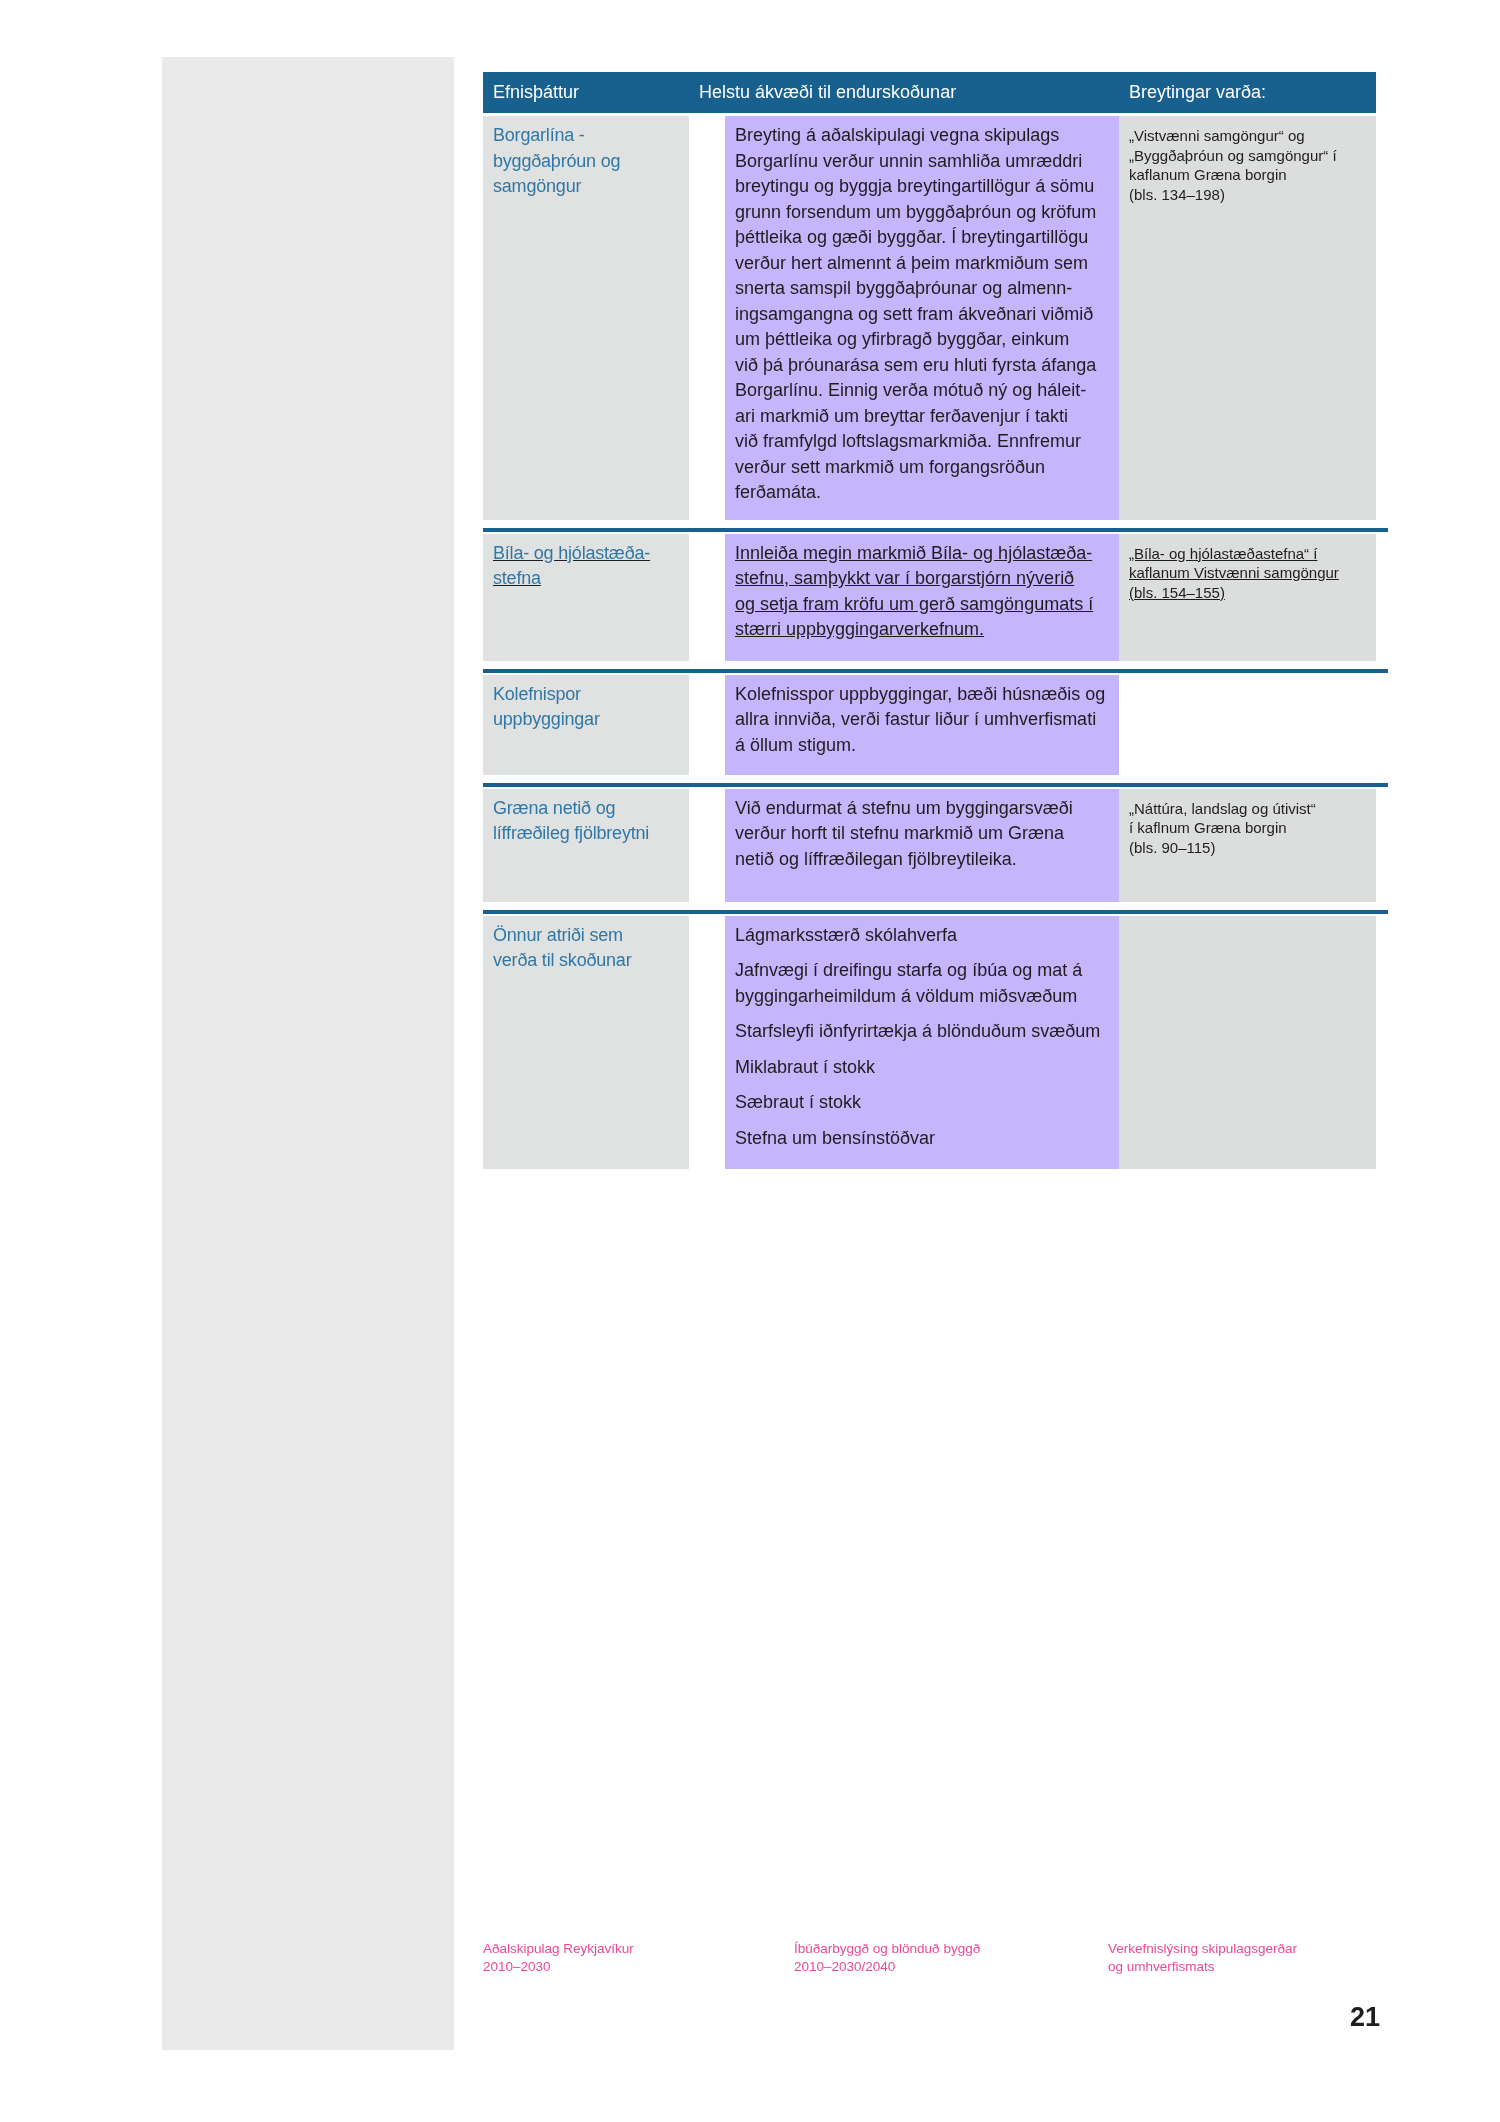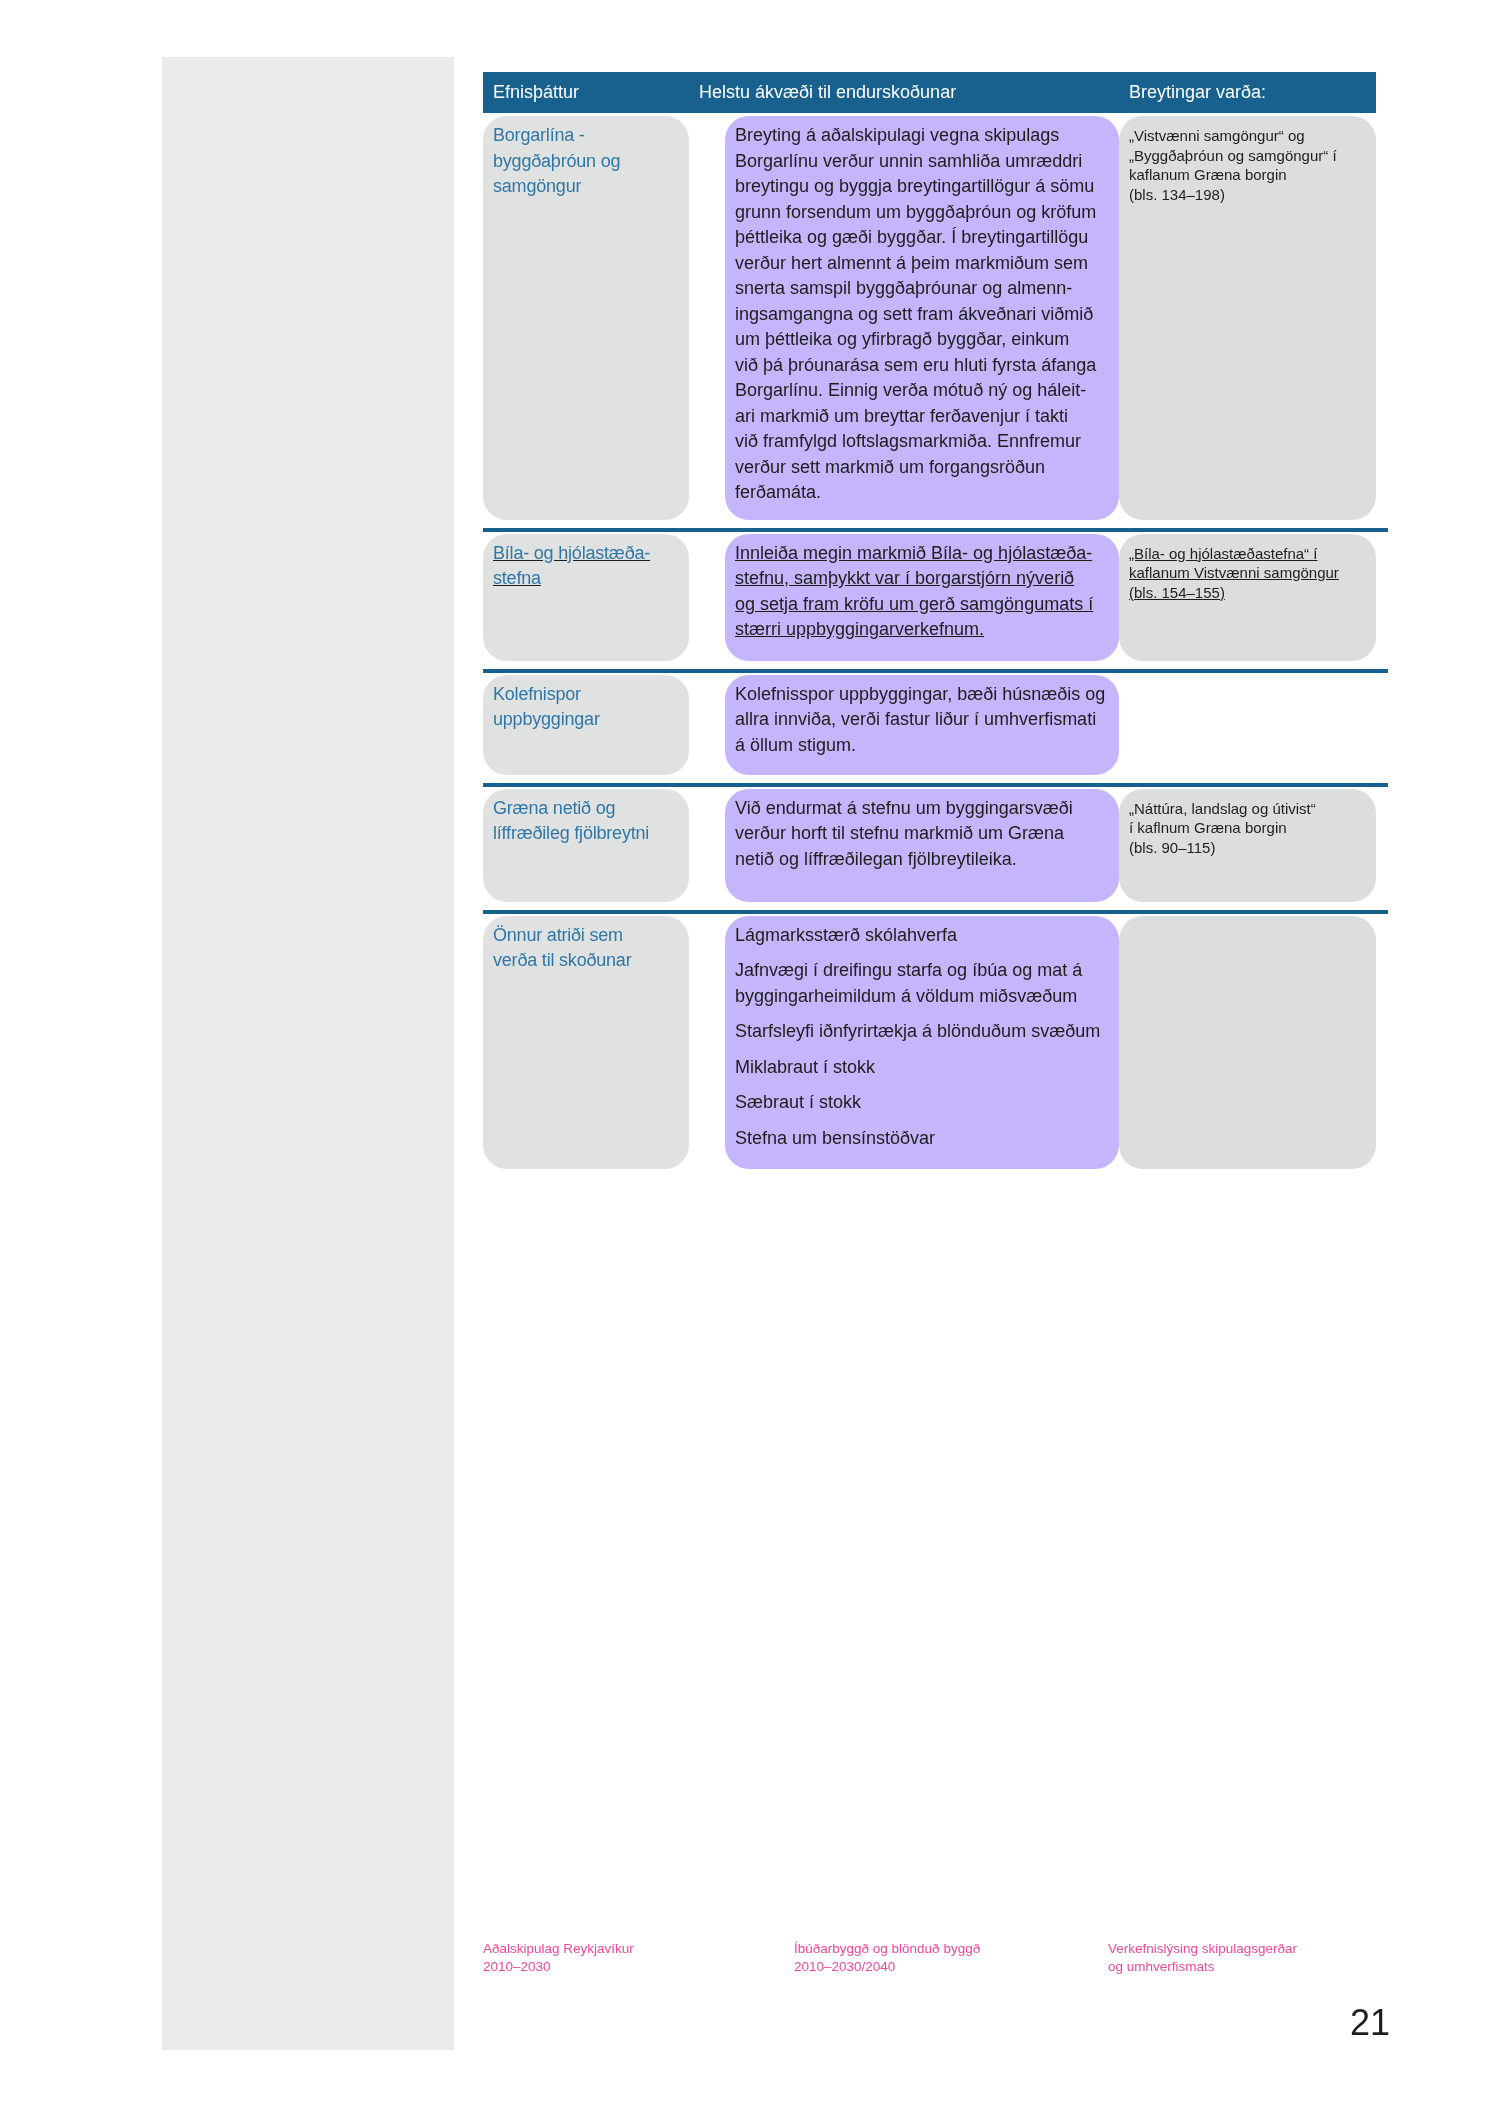--- a/index.html
+++ b/index.html
@@ -44,21 +44,20 @@
   .body-row + .body-row {
     margin-top: 8px;
     border-top: 4px solid #18618f;
     padding-top: 2px;
   }
   .c {
     padding: 7px 10px 14px 10px;
     font-size: 18px;
     line-height: 25.5px;
     white-space: pre-line;
-    border-radius: 24px;
   }
   .c.topic {
     background: #e0e2e2;
     color: #3077a5;
     padding-right: 4px;
     letter-spacing: -0.2px;
   }
   .c.prov {
     background: #c4b5fd;
     color: #1e1e1c;
@@ -88,23 +87,24 @@
     white-space: pre-line;
   }
   .fb-1 { left: 483px; }
   .fb-2 { left: 794px; }
   .fb-3 { left: 1108px; }
   .page-number {
     position: absolute;
     top: 2002px;
     left: 1340px;
     width: 50px;
-    text-align: right;
-    font-size: 36px;
+    text-align: center;
+    font-size: 27px;
     color: #1e1e1c;
+    font-weight: bold;
   }
 </style>
 </head>
 <body>
 
 <div class="page">
 
   <div class="side-panel"></div>
 
   <div class="doc-table">

